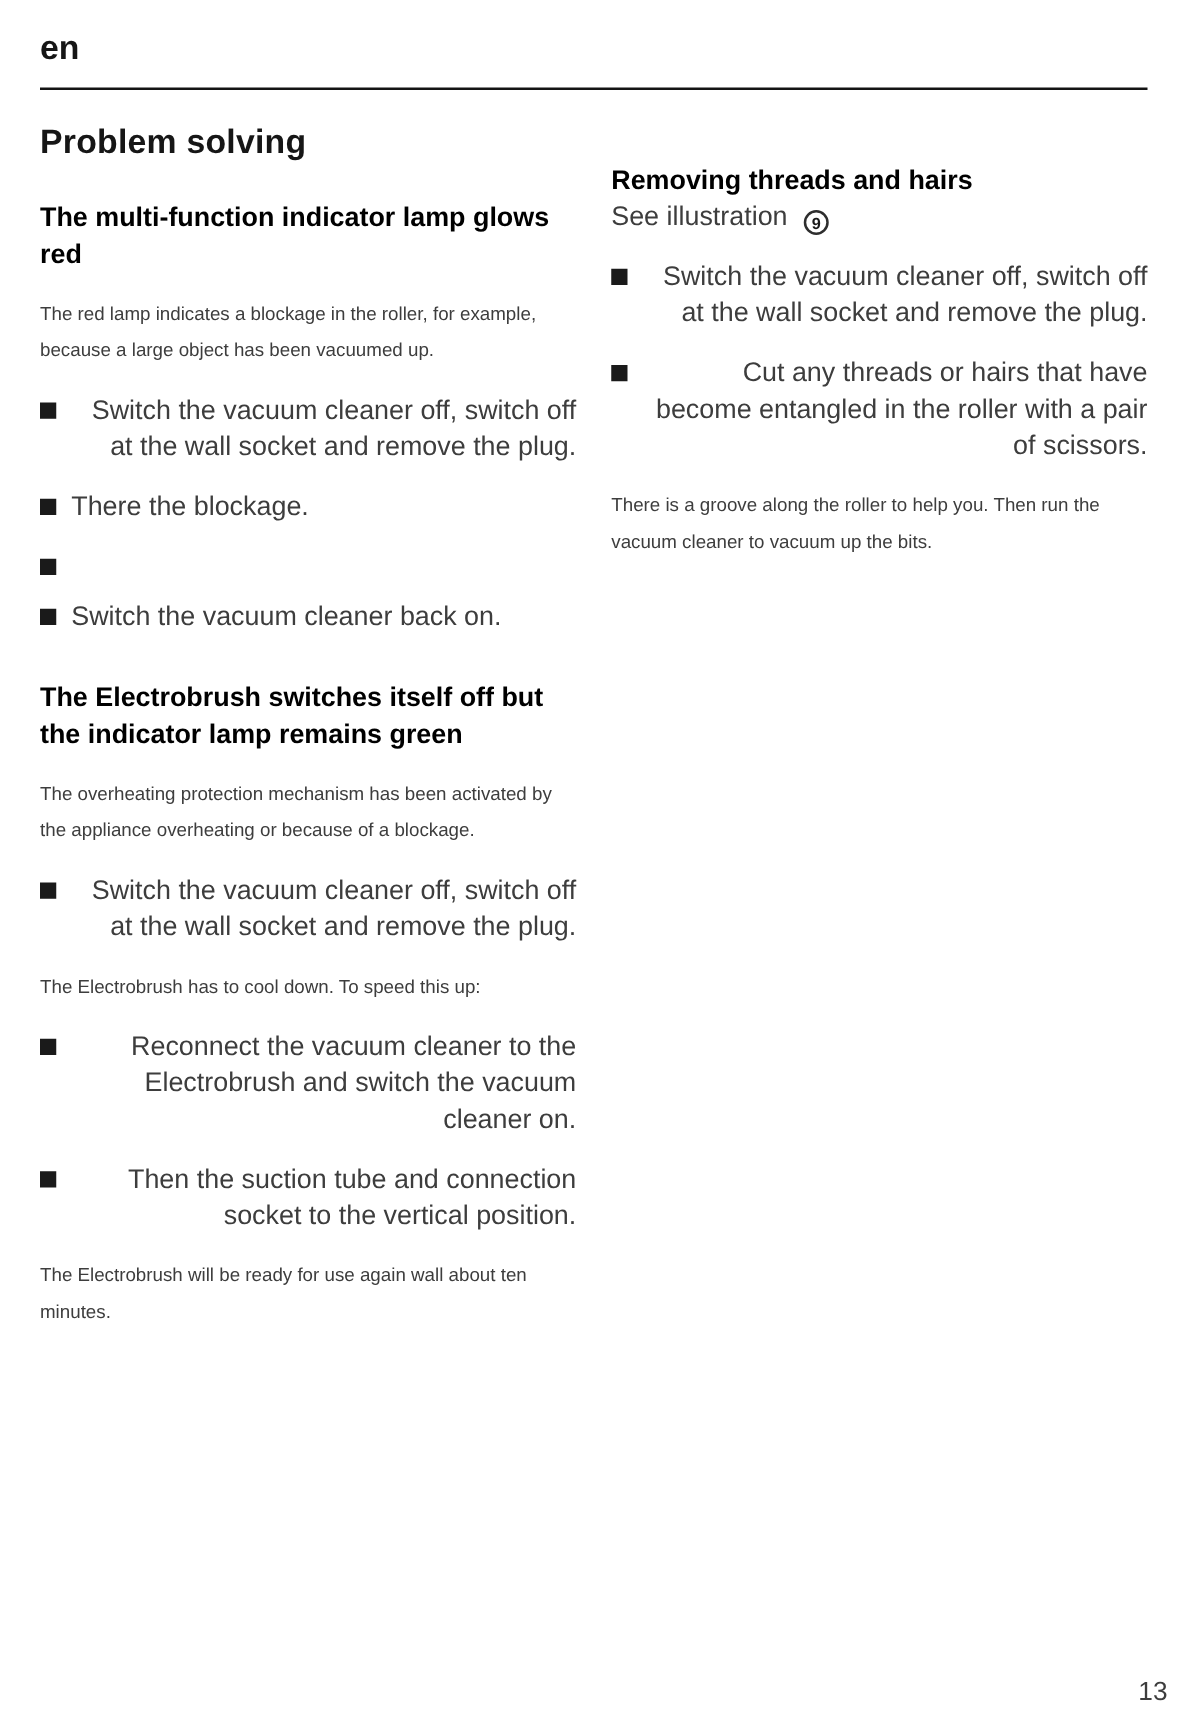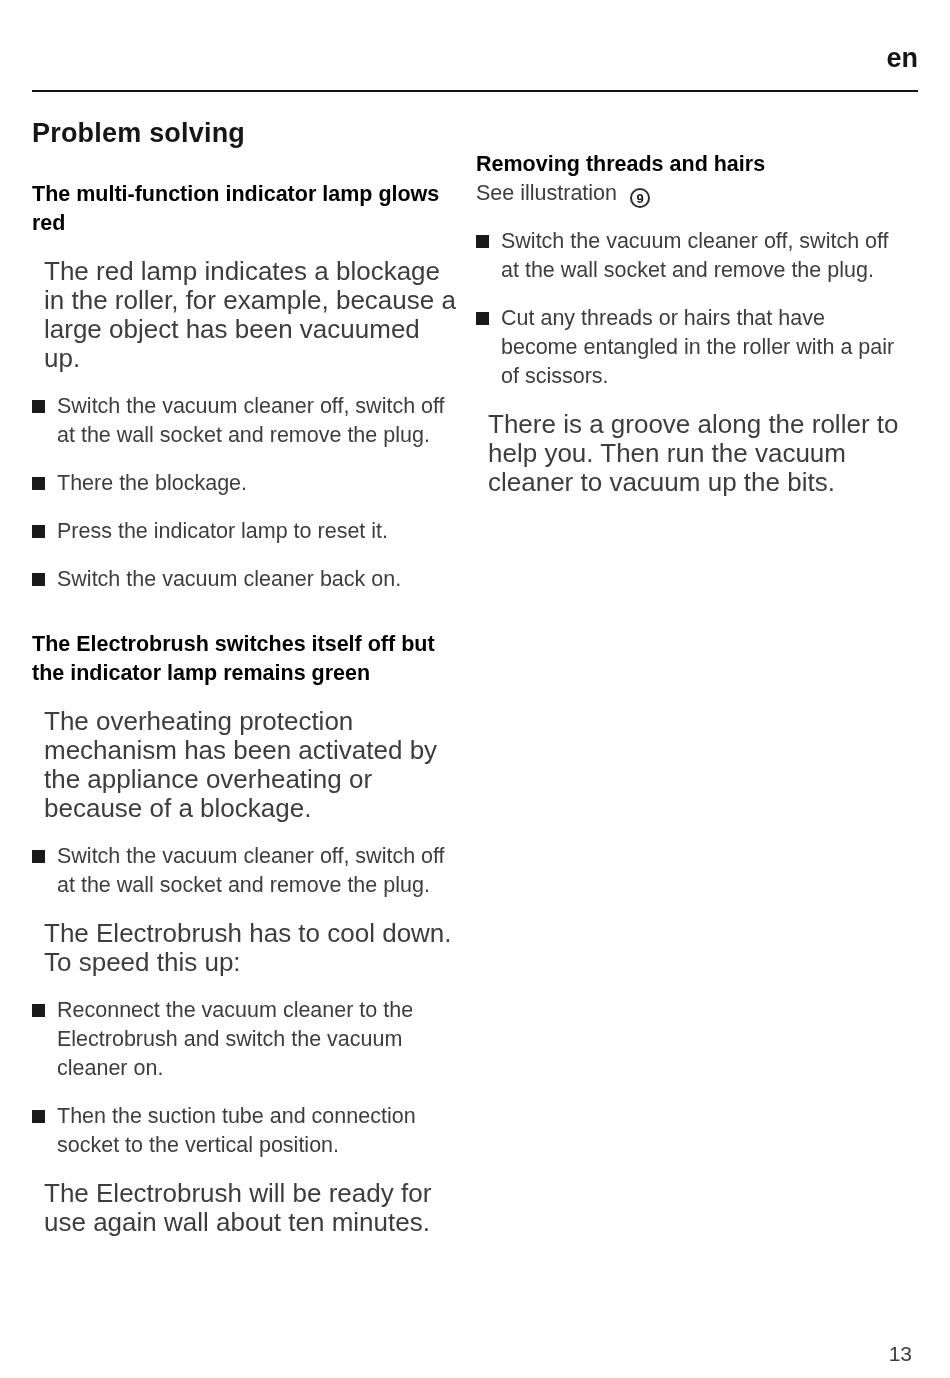--- a/index.html
+++ b/index.html
@@ -7,37 +7,37 @@
     width: 950px;
     height: 1378px;
     background: #ffffff;
     font-family: "Liberation Sans", sans-serif;
     position: relative;
     box-sizing: border-box;
     padding: 0 32px;
     overflow: hidden;
   }
   .page-header {
-    padding-top: 44px;
-    text-align: right;
+    padding-top: 24px;
+    text-align: left;
   }
   .lang-code {
     font-size: 27px;
     font-weight: 700;
     color: #161616;
     line-height: 1.1;
   }
   .header-rule {
     border: none;
     border-top: 2px solid #141414;
     margin: 16px 0 0 0;
   }
   .columns {
     display: flex;
-    gap: 15px;
+    gap: 28px;
     margin-top: 26px;
   }
   .column {
     flex: 1 1 0;
     max-width: 429px;
   }
   .column-title {
     font-size: 27px;
     font-weight: 700;
     color: #161616;
@@ -54,60 +54,61 @@
     color: #000000;
     margin: 0;
   }
   .see-illustration {
     font-size: 21.5px;
     line-height: 29px;
     color: #3d3d3d;
     margin: 0;
   }
   .para {
-    font-size: 26px;
+    font-size: 15px;
     line-height: 29px;
     color: #3d3d3d;
-    margin: 19px 0 0 12px;
+    margin: 19px 0 0 0;
   }
   .bullet {
     display: flex;
     gap: 12px;
     margin: 19px 0 0 0;
   }
   .bullet-square {
     flex: 0 0 auto;
     width: 13px;
     height: 13px;
     background: #1a1a1a;
     margin-top: 8px;
   }
   .bullet-text {
     font-size: 21.5px;
     line-height: 29px;
     color: #3d3d3d;
+    text-align: right;
   }
   .circled-number {
     display: inline-flex;
     align-items: center;
     justify-content: center;
     width: 20px;
     height: 20px;
     border: 2px solid #2e2e2e;
     border-radius: 50%;
     font-size: 13px;
     font-weight: 700;
     color: #1a1a1a;
     margin-left: 7px;
     vertical-align: -3px;
     box-sizing: border-box;
   }
   .page-footer {
     position: absolute;
-    right: 38px;
+    right: 16px;
     bottom: 12px;
     margin-top: 16px;
   }
   .page-number {
     font-size: 21px;
     color: #3d3d3d;
   }
 </style>
 </head>
 <body>
@@ -126,21 +127,20 @@
         <div class="bullet">
           <span class="bullet-square"></span>
           <span class="bullet-text">Switch the vacuum cleaner off, switch off at the wall socket and remove the plug.</span>
         </div>
         <div class="bullet">
           <span class="bullet-square"></span>
           <span class="bullet-text">There the blockage.</span>
         </div>
         <div class="bullet">
           <span class="bullet-square"></span>
-          <span class="bullet-text">Press the indicator lamp to reset it.</span>
         </div>
         <div class="bullet">
           <span class="bullet-square"></span>
           <span class="bullet-text">Switch the vacuum cleaner back on.</span>
         </div>
       </section>
       <section class="section">
         <h2 class="section-heading">The Electrobrush switches itself off but the indicator lamp remains green</h2>
         <p class="para">The overheating protection mechanism has been activated by the appliance overheating or because of a blockage.</p>
         <div class="bullet">

